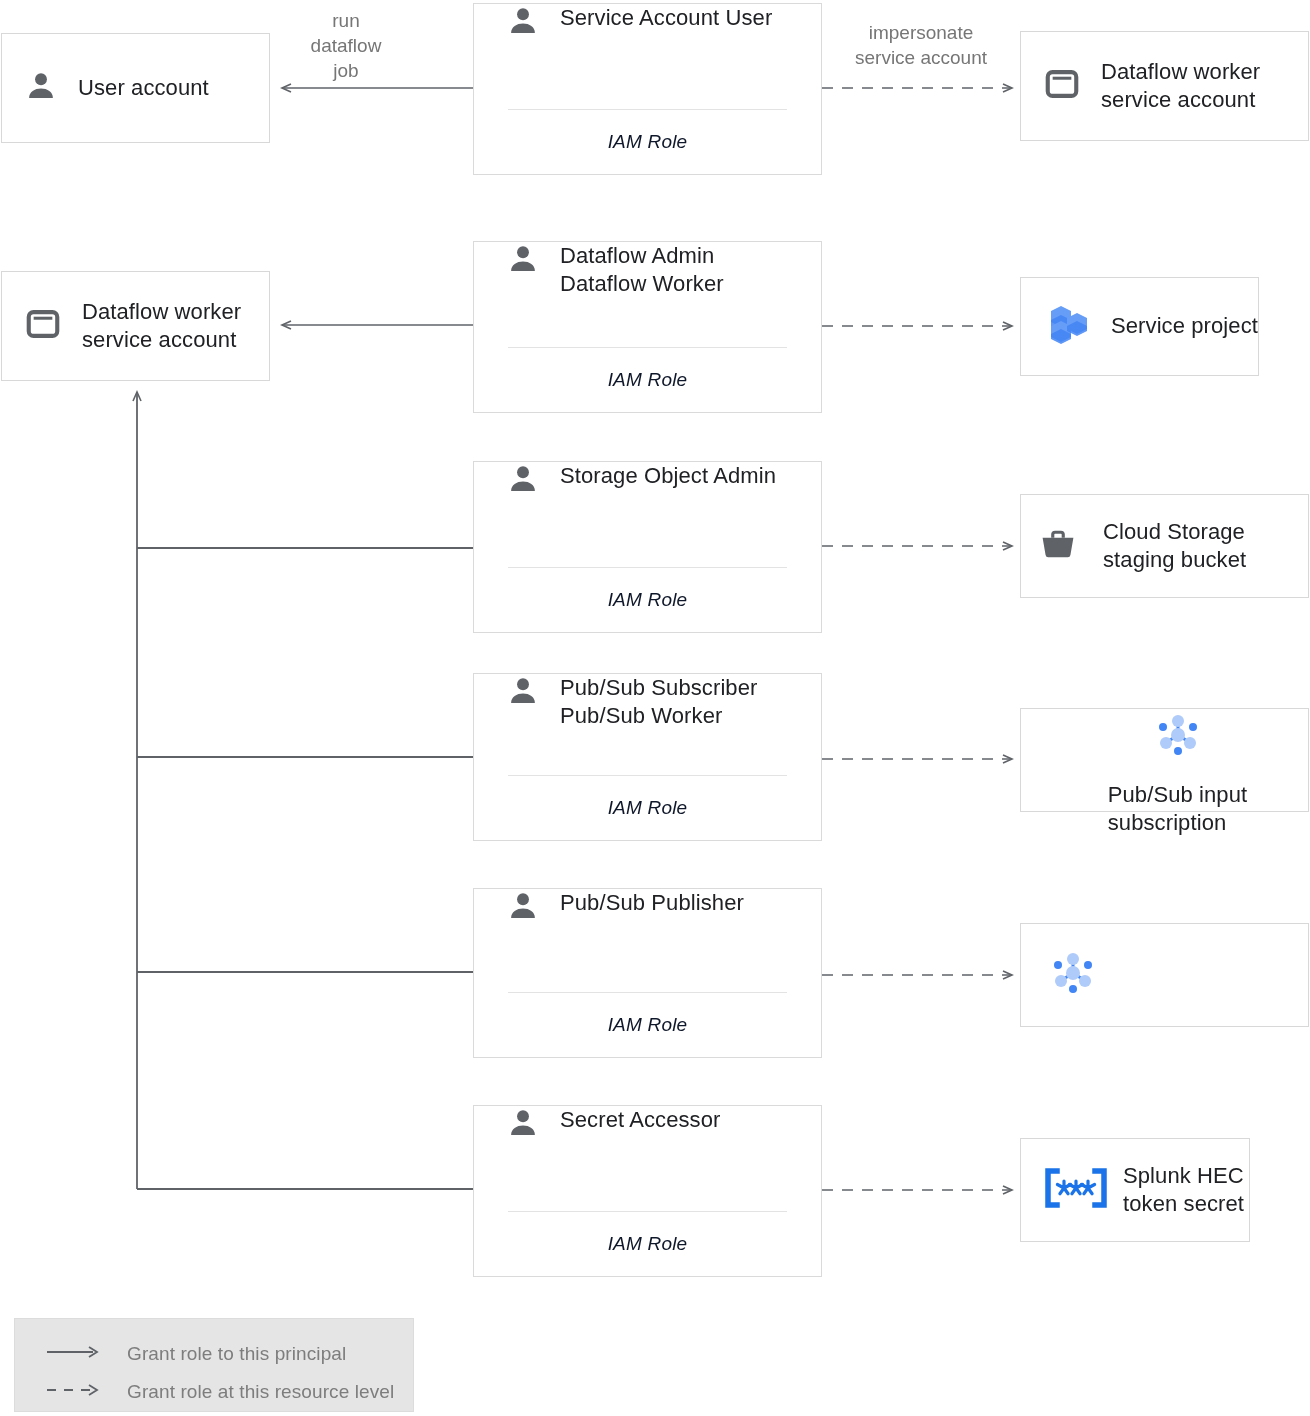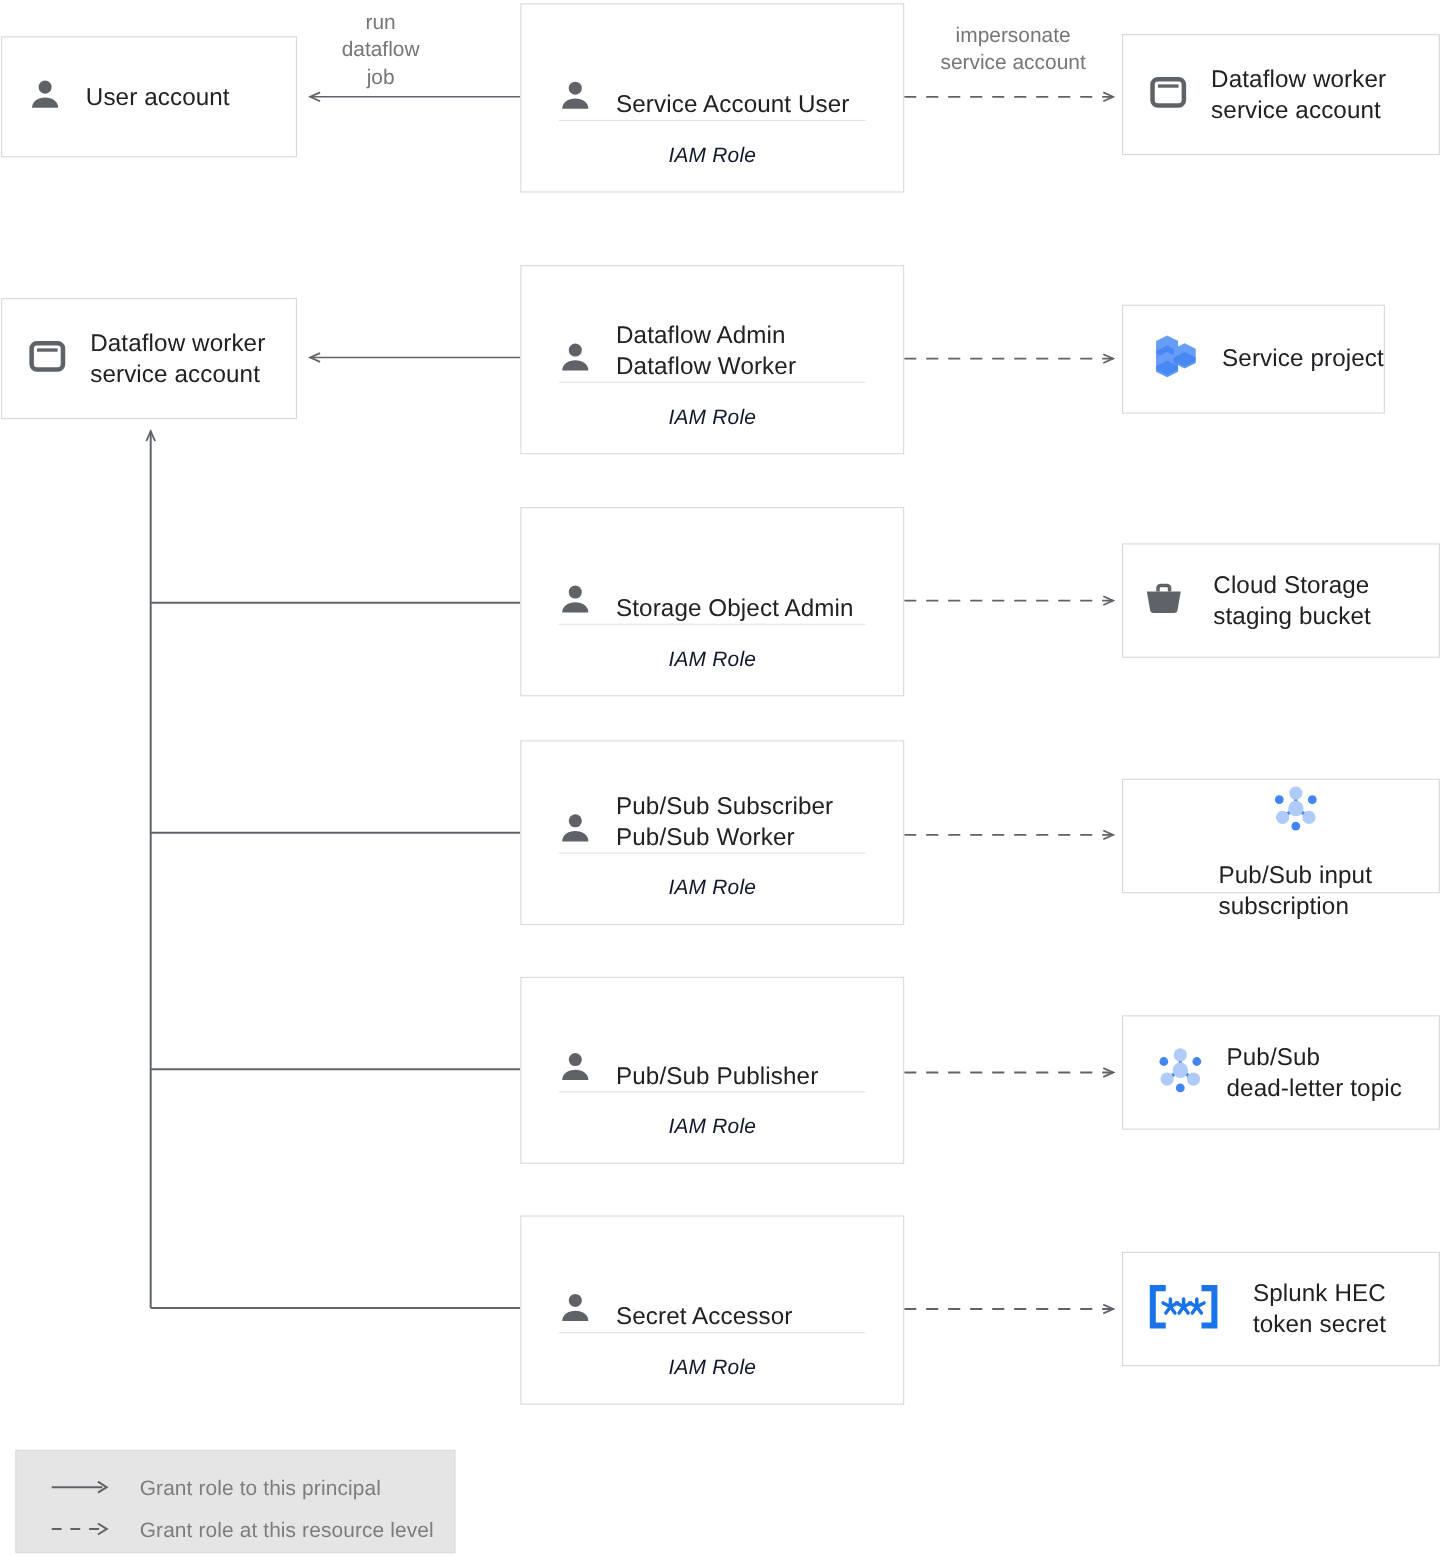--- a/index.html
+++ b/index.html
@@ -41,21 +41,21 @@
   
   .role-card {
     border: 1px solid #dadada;
     background: #ffffff;
     display: flex;
     flex-direction: column;
   }
   .role-card .role-head {
     flex: 1 1 auto;
     display: flex;
-    align-items: flex-end;
+    align-items: flex-start;
     padding-left: 32px;
     gap: 20px;
   }
   .role-card .role-title {
     font-size: 22px;
     line-height: 1.28;
     color: #202124;
     letter-spacing: .1px;
   }
   .role-card .divider {
@@ -327,38 +327,37 @@
         <line x1="26" y1="26" x2="37" y2="33" stroke="#4285f4" stroke-width="3"></line>
         <circle cx="26" cy="12" r="6" fill="#aecbfa"></circle>
         <circle cx="14" cy="34" r="6" fill="#aecbfa"></circle>
         <circle cx="38" cy="34" r="6" fill="#aecbfa"></circle>
         <circle cx="26" cy="26" r="7" fill="#aecbfa"></circle>
         <circle cx="11" cy="18" r="4" fill="#4285f4"></circle>
         <circle cx="41" cy="18" r="4" fill="#4285f4"></circle>
         <circle cx="26" cy="42" r="4" fill="#4285f4"></circle>
       </svg>
     </span>
-    <span class="label">Pub/Sub<br>dead-letter topic</span>
   </div>
 
   <div class="abs role-card" style="left:473px; top:1105px; width:349px; height:172px;">
     <div class="role-head">
       <span class="icon">
         <svg width="34" height="34" viewBox="0 0 24 24">
           <circle cx="12" cy="7.2" r="4.2" fill="#5f6368"></circle>
           <path d="M3.6 20.4c0-4.2 3.9-6.6 8.4-6.6s8.4 2.4 8.4 6.6z" fill="#5f6368"></path>
         </svg>
       </span>
       <span class="role-title">Secret Accessor</span>
     </div>
     <div class="divider"></div>
     <div class="role-sub">IAM Role</div>
   </div>
 
-  <div class="abs entity" style="left:1020px; top:1138px; width:289px; height:104px; padding-left:22px; gap:30px;">
+  <div class="abs entity" style="left:1020px; top:1138px; width:230px; height:104px; padding-left:22px; gap:14px;">
     <span class="icon">
       <svg width="66" height="46" viewBox="0 0 66 46">
         <path d="M14 6 H5 V40 H14" fill="none" stroke="#1a73e8" stroke-width="5.5" stroke-linecap="square"></path>
         <path d="M52 6 H61 V40 H52" fill="none" stroke="#1a73e8" stroke-width="5.5" stroke-linecap="square"></path>
         <g fill="#1a73e8">
           <path d="M21 23 l0 -7 M21 23 l6.6 -3.5 M21 23 l-6.6 -3.5 M21 23 l4.1 5.7 M21 23 l-4.1 5.7" stroke="#1a73e8" stroke-width="3.2" stroke-linecap="round"></path>
           <path d="M33 23 l0 -7 M33 23 l6.6 -3.5 M33 23 l-6.6 -3.5 M33 23 l4.1 5.7 M33 23 l-4.1 5.7" stroke="#1a73e8" stroke-width="3.2" stroke-linecap="round"></path>
           <path d="M45 23 l0 -7 M45 23 l6.6 -3.5 M45 23 l-6.6 -3.5 M45 23 l4.1 5.7 M45 23 l-4.1 5.7" stroke="#1a73e8" stroke-width="3.2" stroke-linecap="round"></path>
         </g>
       </svg>

